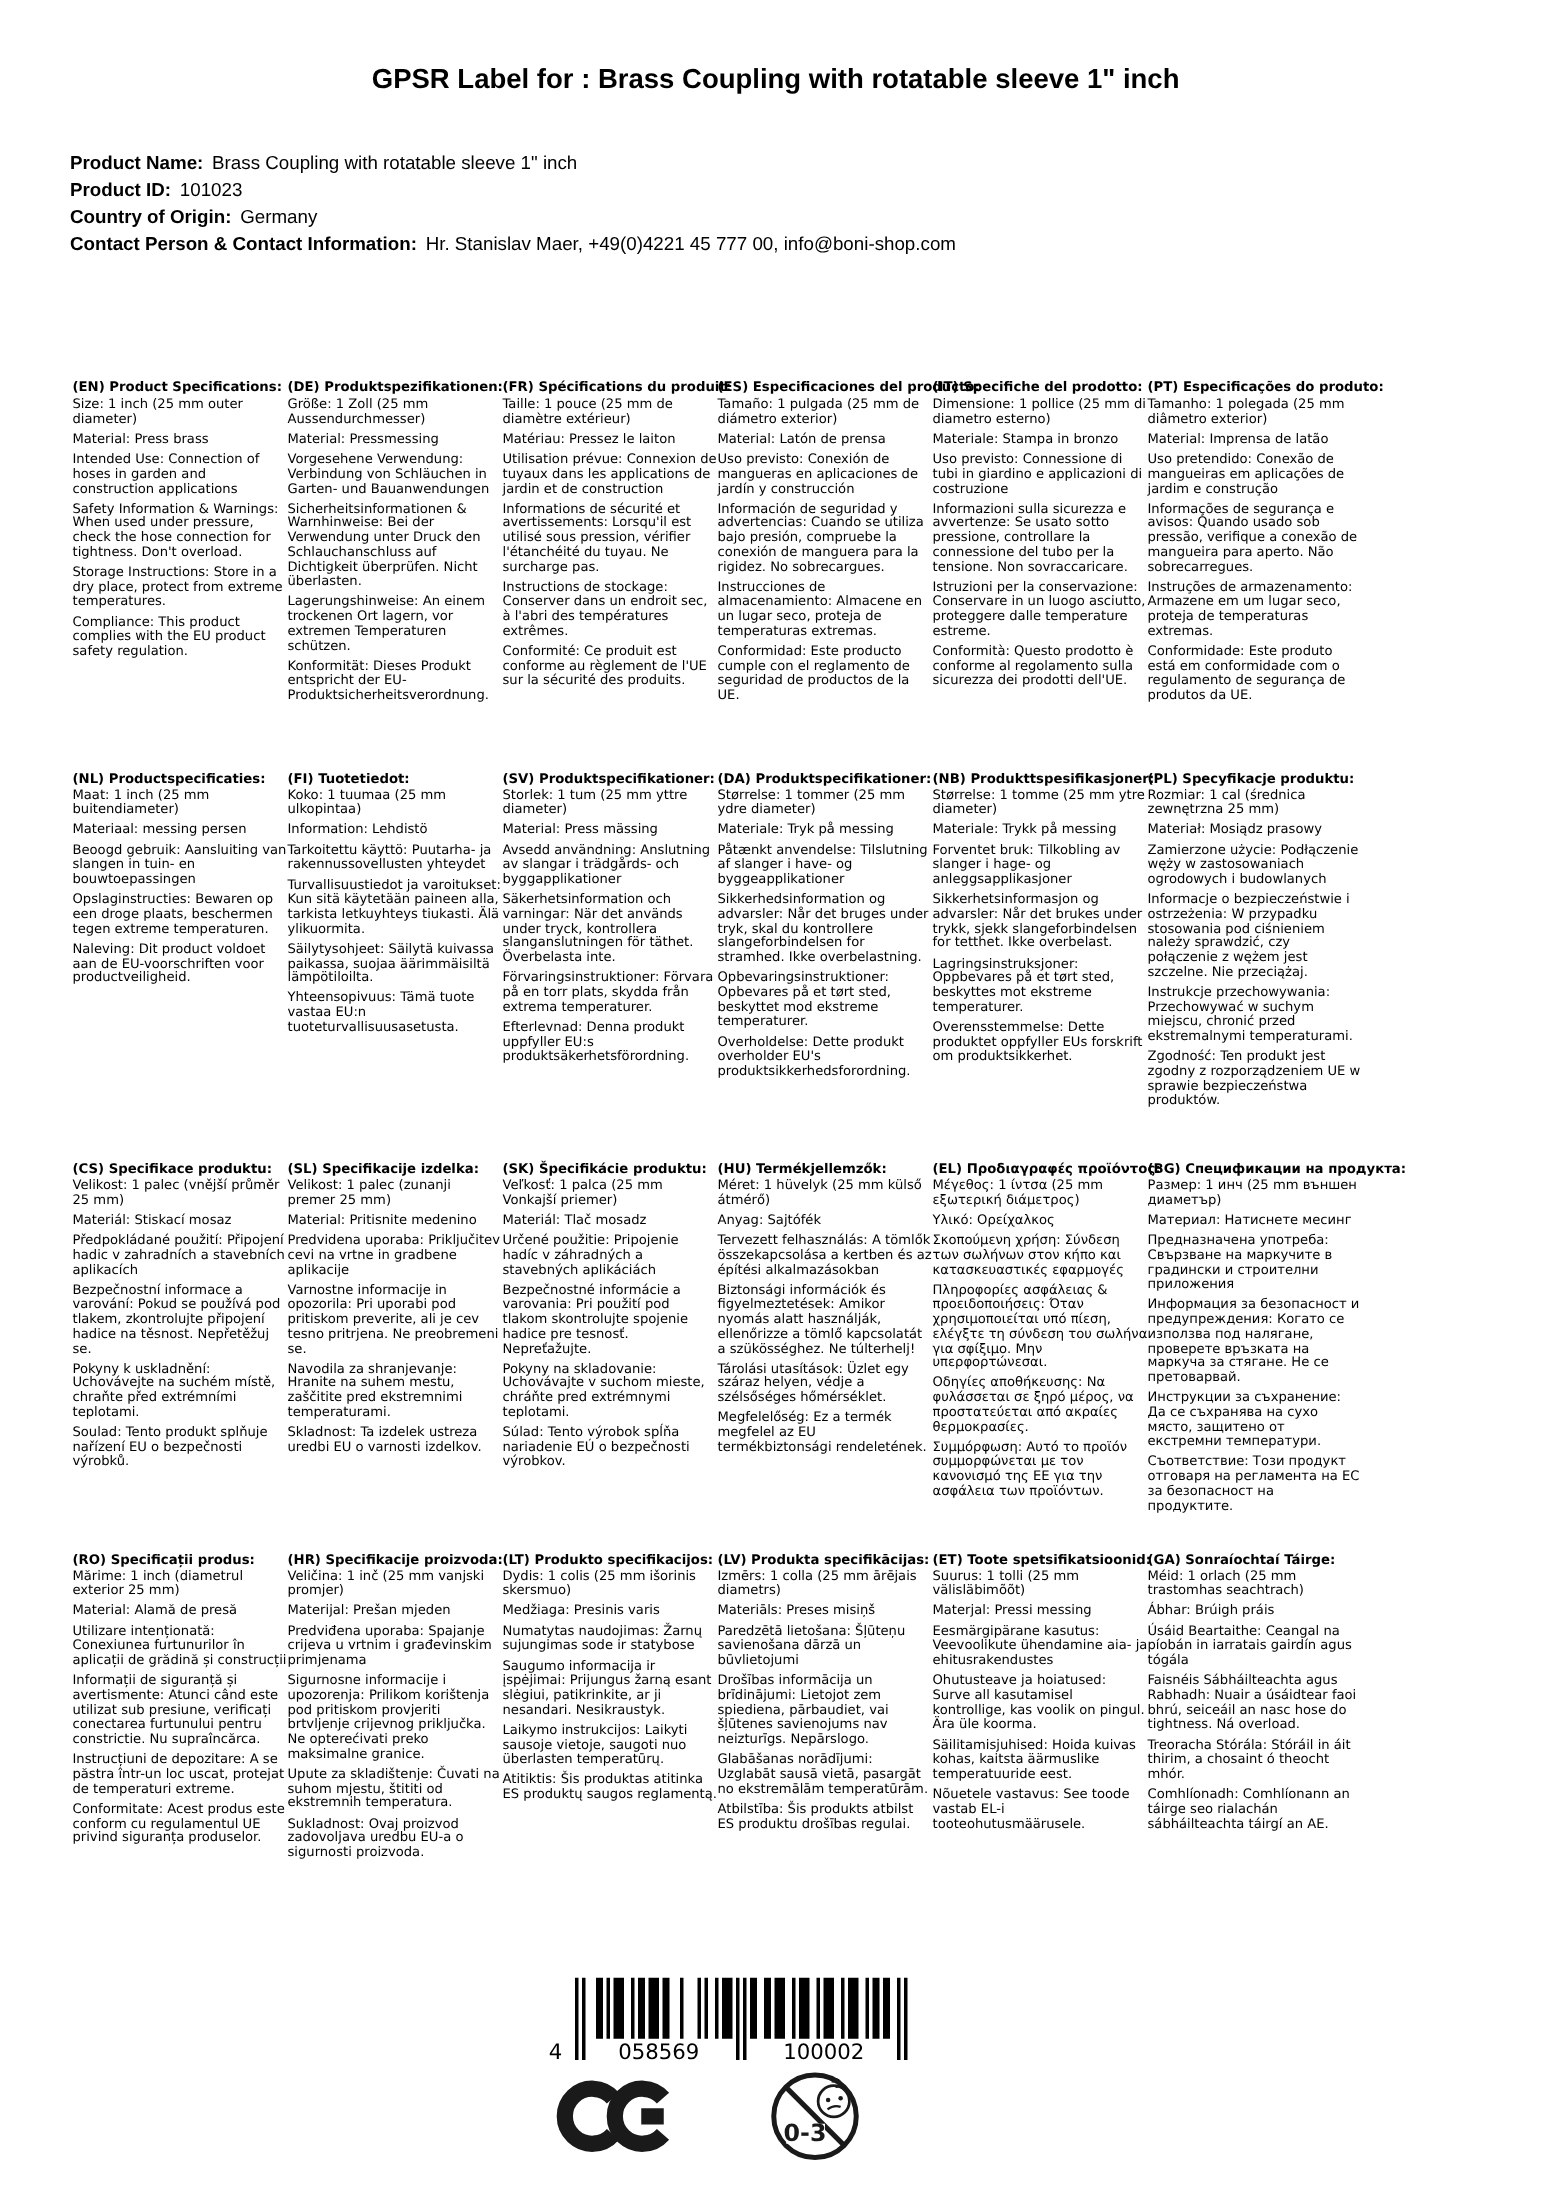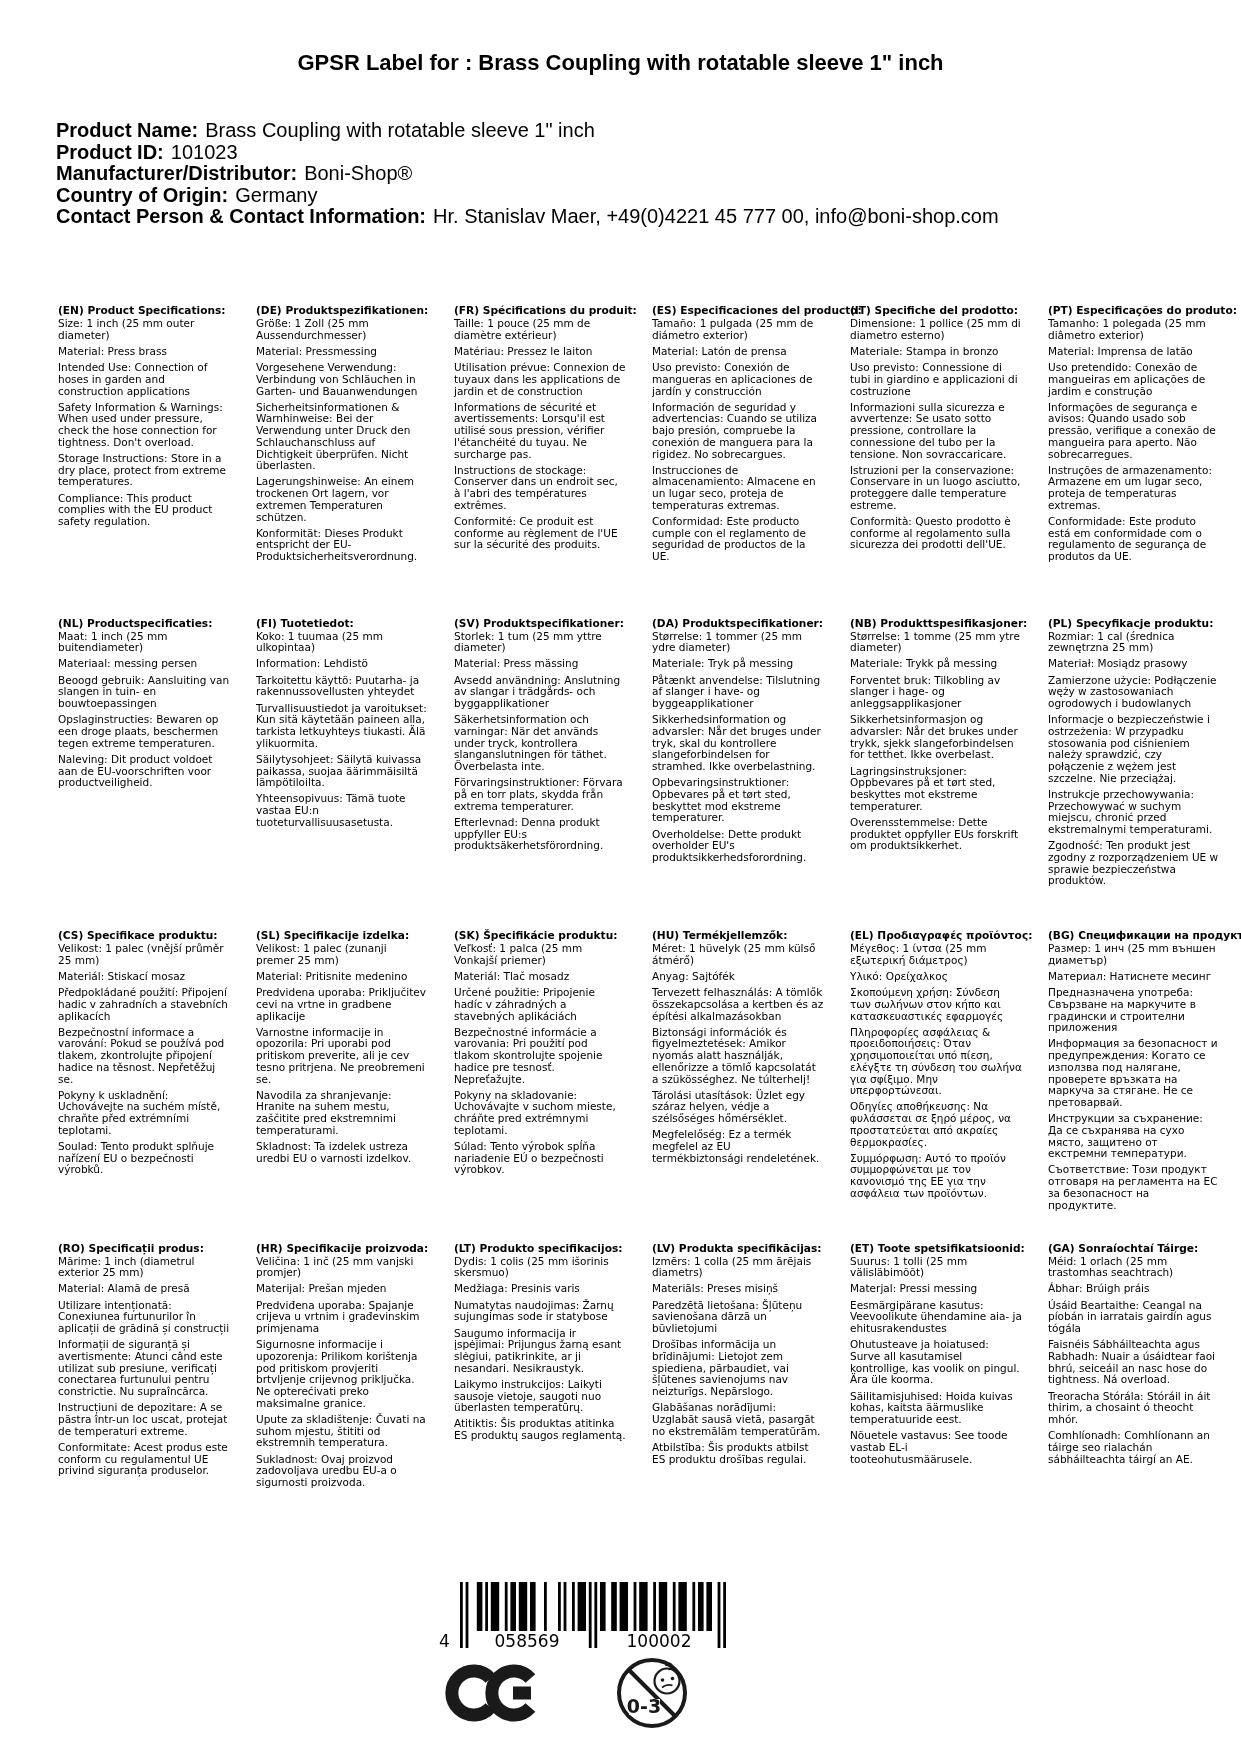--- a/index.html
+++ b/index.html
@@ -1,26 +1,26 @@
 <!DOCTYPE html>
 <html><head>
 <meta charset="utf-8">
 <style>
   html,body{margin:0;padding:0;background:#fff;}
   body{width:1241px;height:1754px;position:relative;overflow:hidden;
        font-family:"DejaVu Sans",sans-serif;color:#000;}
   .title{position:absolute;top:50px;left:0;width:100%;text-align:center;
          font-family:"Liberation Sans",sans-serif;font-weight:bold;font-size:22px;}
   .info{position:absolute;left:56px;top:120px;font-family:"Liberation Sans",sans-serif;
-        font-size:20px;}
+        font-size:15px;}
   .info-row{height:21.6px;line-height:21.6px;white-space:nowrap;}
   .info-label{font-weight:bold;}
   .info-value{margin-left:7px;}
   .spec-grid{position:absolute;left:58px;top:304px;display:grid;
-             grid-template-columns:repeat(6,172px);column-gap:26px;
+             grid-template-columns:repeat(6,172px);
              grid-auto-rows:312.5px;}
   .spec-block{overflow:visible;}
   .spec-heading{font-weight:bold;font-size:10.6px;line-height:13px;
                 white-space:nowrap;margin:0 0 1px 0;}
   .spec-par{margin:0 0 4.5px 0;font-size:10.5px;line-height:11.7px;
             overflow-wrap:break-word;}
   .barcode-wrap{position:absolute;left:437px;top:1582px;width:300px;height:70px;}
   .ce-wrap{position:absolute;left:440px;top:1659px;width:100px;height:70px;}
   .age-wrap{position:absolute;left:614px;top:1654px;width:78px;height:78px;}
   svg{display:block;}
@@ -30,23 +30,20 @@
 <body>
 
 <div class="title">GPSR Label for : Brass Coupling with rotatable sleeve 1" inch</div>
 
 <div class="info">
   <div class="info-row">
     <span class="info-label">Product Name:</span><span class="info-value">Brass Coupling with rotatable sleeve 1" inch</span>
   </div>
   <div class="info-row">
     <span class="info-label">Product ID:</span><span class="info-value">101023</span>
-  </div>
-  <div class="info-row">
-    <span class="info-label">Manufacturer/Distributor:</span><span class="info-value">Boni-Shop®</span>
   </div>
   <div class="info-row">
     <span class="info-label">Country of Origin:</span><span class="info-value">Germany</span>
   </div>
   <div class="info-row">
     <span class="info-label">Contact Person &amp; Contact Information:</span><span class="info-value">Hr. Stanislav Maer, +49(0)4221 45 777 00, info@boni-shop.com</span>
   </div>
 </div>
 
 <div class="spec-grid">

